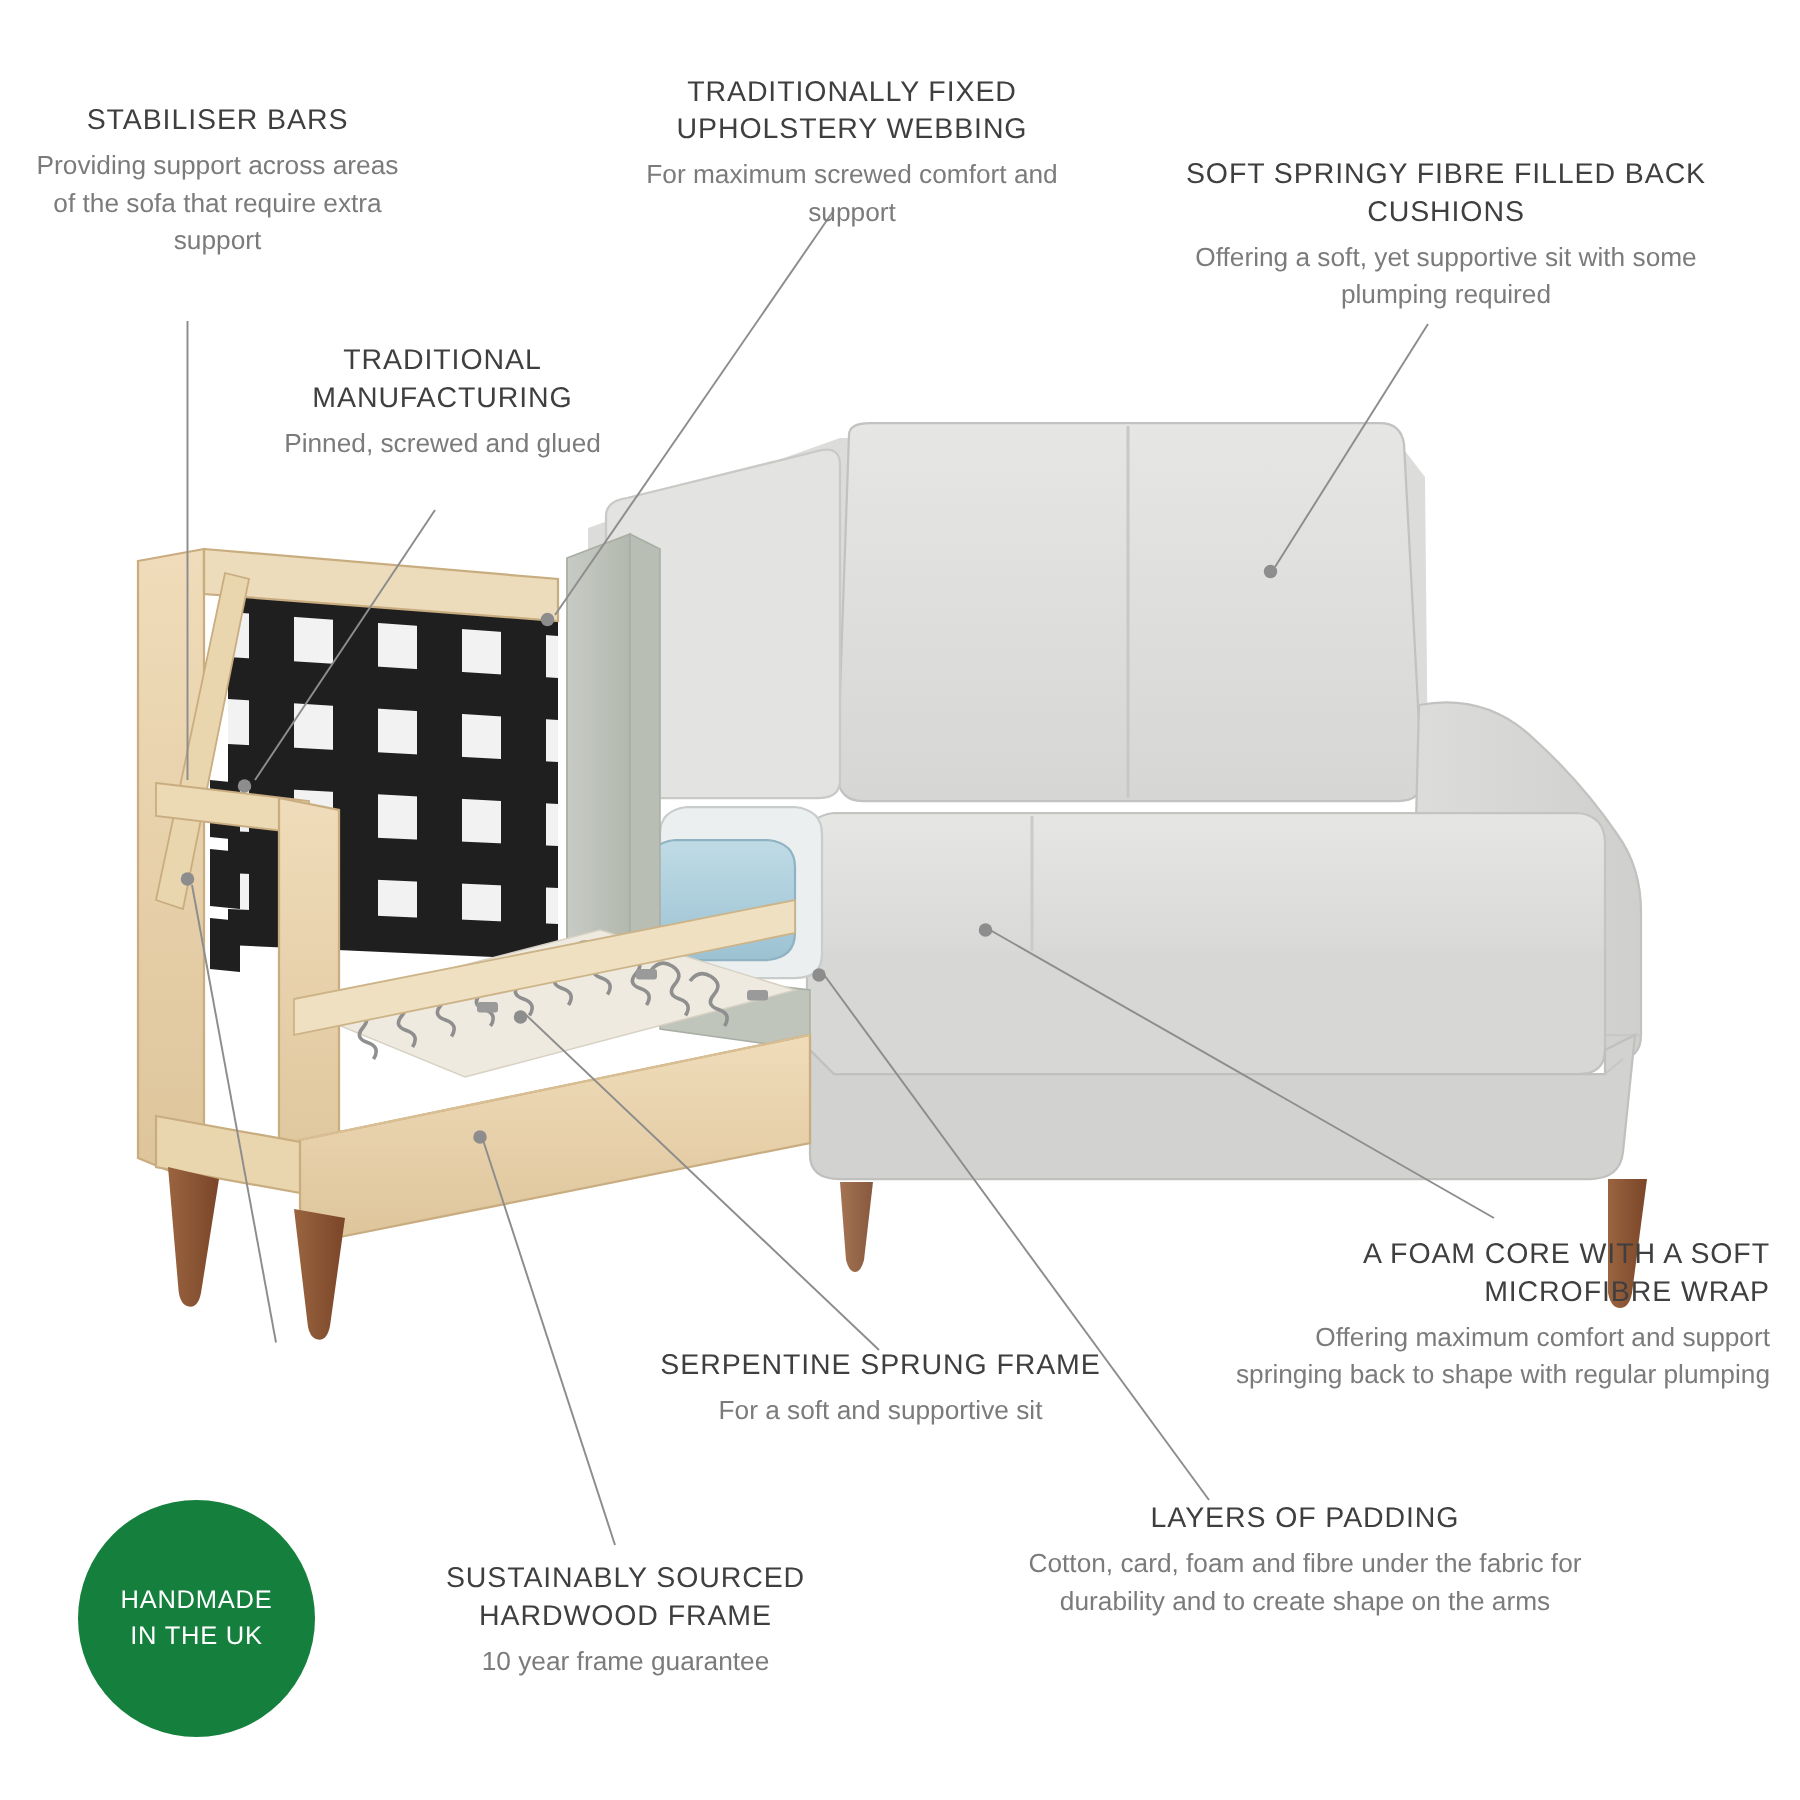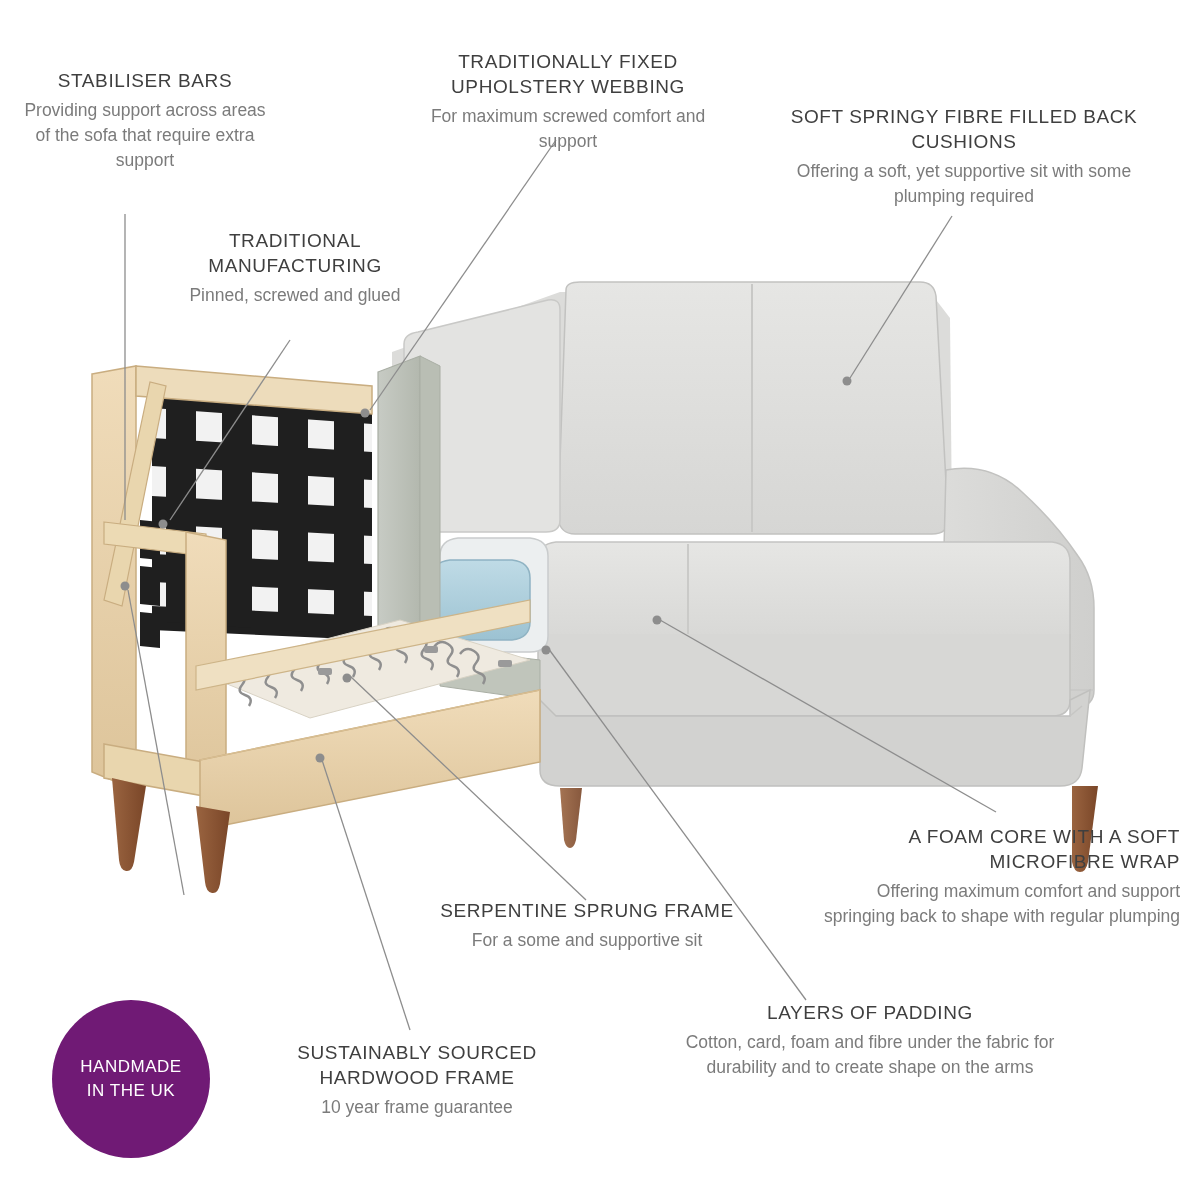--- a/index.html
+++ b/index.html
@@ -51,21 +51,21 @@
     width: 1200px;
     height: 1200px;
   }
   .badge {
     position: absolute;
     left: 52px;
     top: 1000px;
     width: 158px;
     height: 158px;
     border-radius: 50%;
-    background: #701a75;
+    background: #15803d;
     color: #ffffff;
     display: flex;
     align-items: center;
     justify-content: center;
     text-align: center;
     font-size: 17px;
     line-height: 24px;
     letter-spacing: 0.5px;
   }
   .badge span { display: block; }
@@ -255,21 +255,21 @@
     <div class="body">Offering maximum comfort and support springing back to shape with regular plumping</div>
   </div>
 
   <div class="ann" style="left:680px; top:1000px; width:380px;">
     <div class="title">LAYERS OF PADDING</div>
     <div class="body">Cotton, card, foam and fibre under the fabric for durability and to create shape on the arms</div>
   </div>
 
   <div class="ann" style="left:432px; top:898px; width:310px;">
     <div class="title">SERPENTINE SPRUNG FRAME</div>
-    <div class="body">For a some and supportive sit</div>
+    <div class="body">For a soft and supportive sit</div>
   </div>
 
   <div class="ann" style="left:262px; top:1040px; width:310px;">
     <div class="title">SUSTAINABLY SOURCED HARDWOOD FRAME</div>
     <div class="body">10 year frame guarantee</div>
   </div>
 
 
   <div class="badge">
     <div>

